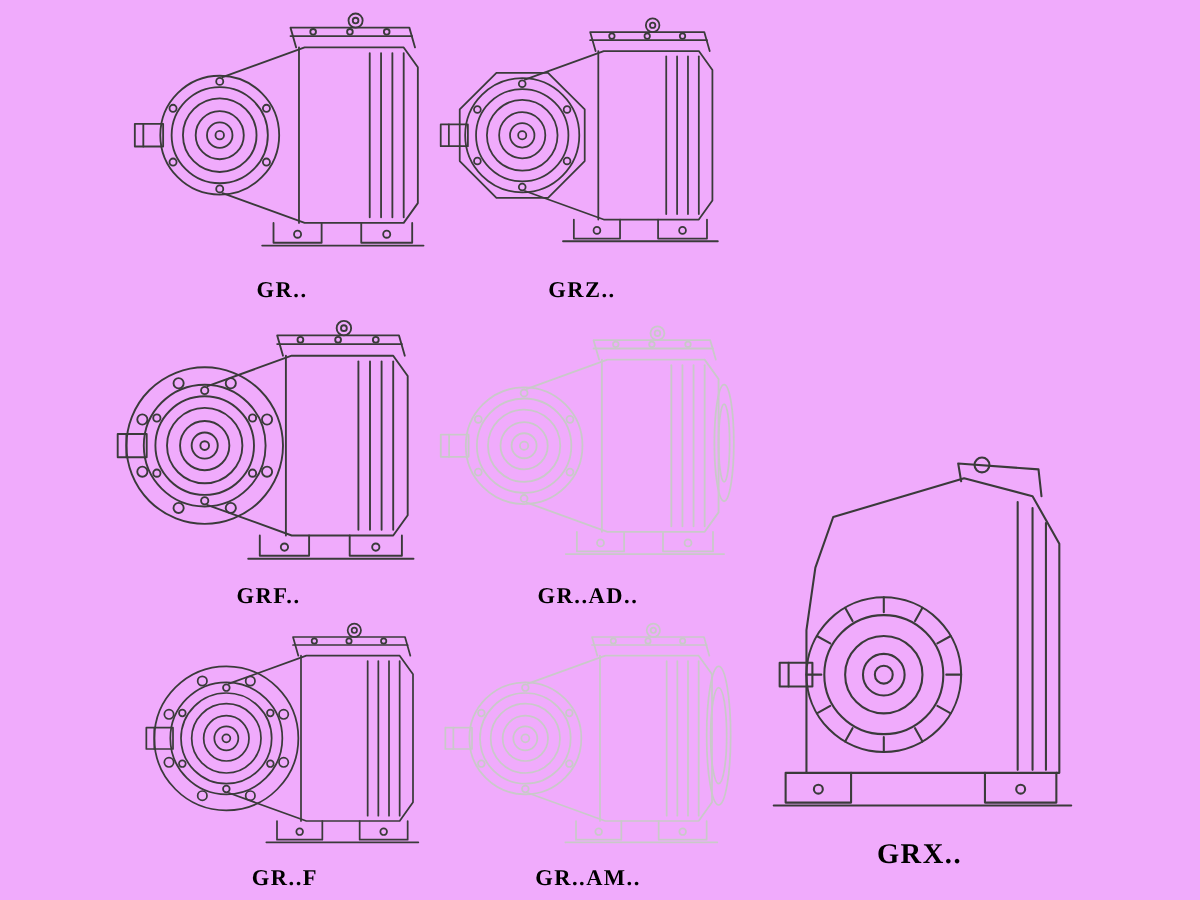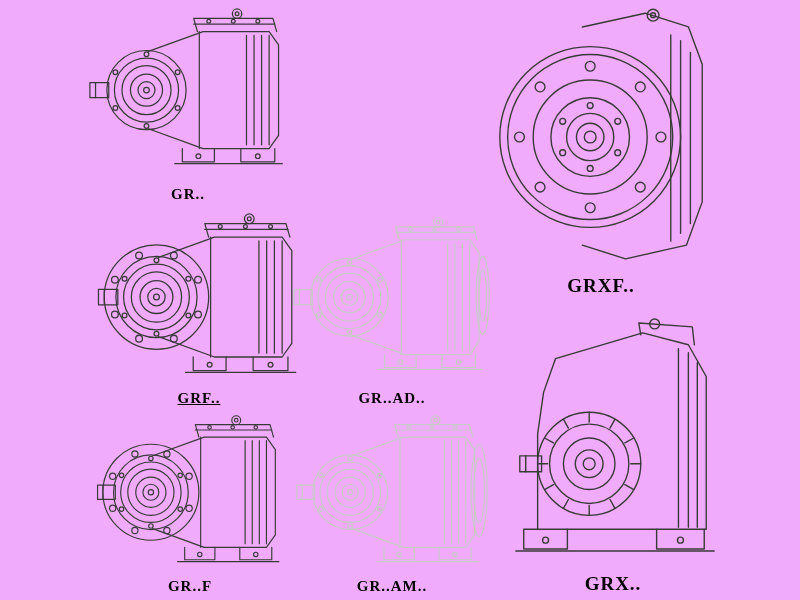--- a/index.html
+++ b/index.html
@@ -141,31 +141,34 @@
 
   <figure class="cell" style="left:88px;top:2px;width:200px;height:204px;">
     <div class="art">
       <svg class="line-art" viewBox="0 0 212 180" preserveAspectRatio="xMidYMid meet">
         <use href="#sym-side"></use>
       </svg>
     </div>
     <figcaption class="figure-label">GR..</figcaption>
   </figure>
 
-
-  <figure class="cell" style="left:488px;top:2px;width:226px;height:296px;">
-    <div class="art">
-      <svg class="line-art" viewBox="0 0 230 270" preserveAspectRatio="xMidYMid meet">
-        <use href="#sym-front"></use>
-      </svg>
-    </div>
-    <figcaption class="figure-label label-lg">GRXF..</figcaption>
-  </figure>
-
-  <figure class="cell" style="left:96px;top:212px;width:206px;height:198px;text-decoration:underline;">
+  <figure class="cell" style="left:292px;top:2px;width:192px;height:204px;">
+    <div class="art">
+      <svg class="line-art" viewBox="0 0 212 180" preserveAspectRatio="xMidYMid meet">
+        <use href="#sym-side"></use>
+        <g fill="none" stroke="currentColor" stroke-width="1.3" stroke-linejoin="round">
+          <polygon points="108,69 81,42 43,42 16,69 16,107 43,134 81,134 108,107"></polygon>
+        </g>
+      </svg>
+    </div>
+    <figcaption class="figure-label">GRZ..</figcaption>
+  </figure>
+
+
+  <figure class="cell" style="left:76px;top:212px;width:206px;height:198px;">
     <div class="art">
       <svg class="line-art" viewBox="0 0 212 180" preserveAspectRatio="xMidYMid meet">
         <use href="#sym-side"></use>
         <g fill="none" stroke="currentColor" stroke-width="1.3">
           <circle cx="62" cy="88" r="54"></circle>
           <circle cx="105" cy="70" r="3.5"></circle>
             <circle cx="80" cy="45" r="3.5"></circle>
           <circle cx="44" cy="45" r="3.5"></circle>
             <circle cx="19" cy="70" r="3.5"></circle>
           <circle cx="19" cy="106" r="3.5"></circle>
@@ -217,21 +220,21 @@
         <use href="#sym-side"></use>
         <g fill="none" stroke="currentColor" stroke-width="1.3">
           <ellipse cx="207" cy="86" rx="9" ry="52"></ellipse>
           <ellipse cx="207" cy="86" rx="6" ry="36"></ellipse>
         </g>
       </svg>
     </div>
     <figcaption class="figure-label">GR..AM..</figcaption>
   </figure>
 
-  <figure class="cell" style="left:494px;top:302px;width:238px;height:294px;">
+  <figure class="cell" style="left:494px;top:288px;width:238px;height:294px;">
     <div class="art">
       <svg class="line-art" viewBox="0 0 240 246" preserveAspectRatio="xMidYMid meet">
         <use href="#sym-iso"></use>
       </svg>
     </div>
     <figcaption class="figure-label label-lg">GRX..</figcaption>
   </figure>
 
 </div>
 

